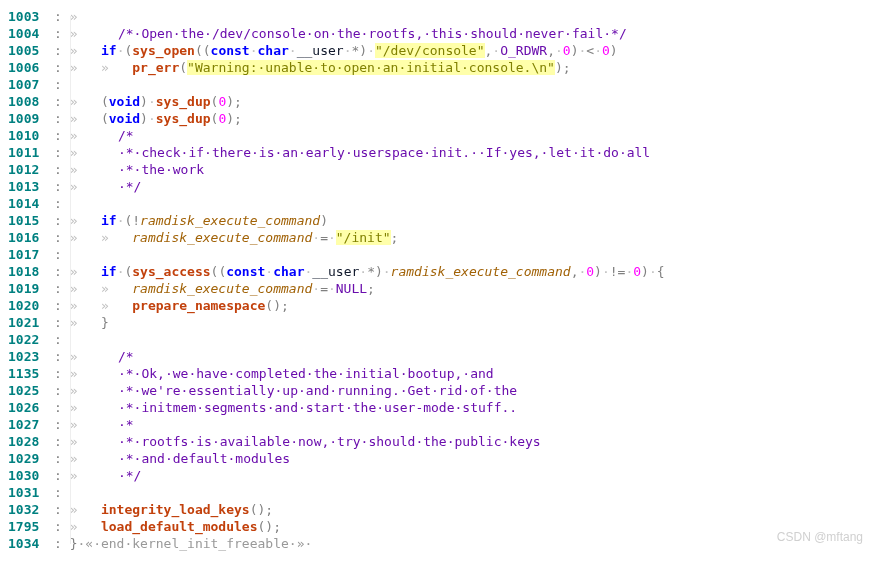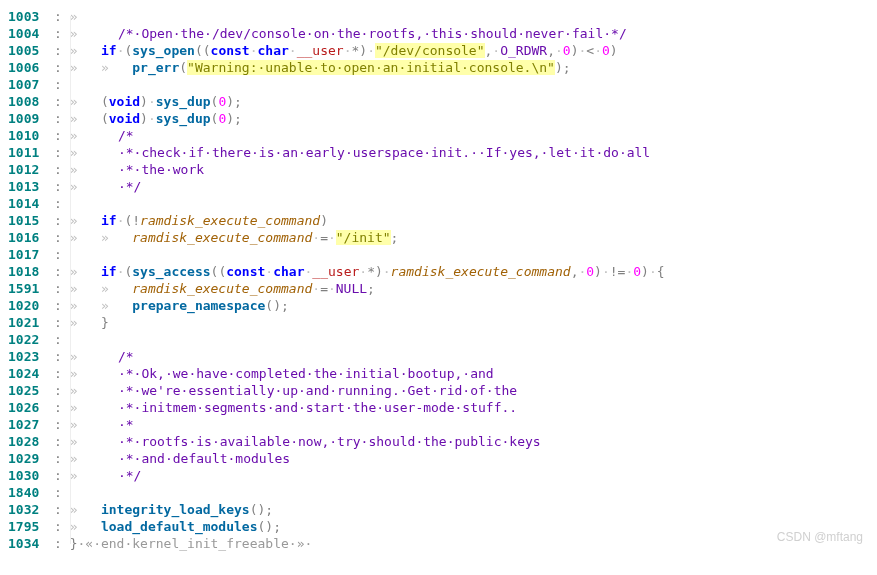--- a/index.html
+++ b/index.html
@@ -18,22 +18,22 @@
     display: inline-block;
     width: 44px;
     color: #008080;
     font-weight: bold;
     padding-right: 2px;
   }
   .sep { color: #808080; }
   .ws  { color: #c0c0c0; }
   .cmt { color: #6A0DAD; margin-left: 17px; }
   .kw  { color: #0000FF; font-weight: bold; margin-top: 12px; }
-  .fn  { color: #0369a1; font-weight: bold; }
-  .ucl { color: #b91c1c; }
+  .fn  { color: #c2410c; font-weight: bold; }
+  .ucl { color: #0f172a; }
   .id  { color: #a16207; font-style: italic; font-weight: normal; }
   .mac { color: #6A0DAD; }
   .str { color: #808000; background: #FFFFAA; }
   .num { color: #FF00FF; }
   .pun { color: #808080; }
   .op  { color: #808080; }
   .fold{ color: #999999; }
   .guide{ position:absolute; left:62px; top:8px; bottom:8px; border-left:1px solid #eee; }
   .container{ position:relative; }
   .watermark{
@@ -60,31 +60,31 @@
       <div class="row"><span class="ln">1009</span><span class="sep">: </span><span class="ws">»   </span><span class="pun">(</span><span class="kw">void</span><span class="pun">)</span><span class="ws">·</span><span class="fn">sys_dup</span><span class="pun">(</span><span class="num">0</span><span class="pun">);</span></div>
       <div class="row"><span class="ln">1010</span><span class="sep">: </span><span class="ws">»   </span><span class="cmt">/*</span></div>
       <div class="row"><span class="ln">1011</span><span class="sep">: </span><span class="ws">»   </span><span class="cmt">·*·check·if·there·is·an·early·userspace·init.··If·yes,·let·it·do·all</span></div>
       <div class="row"><span class="ln">1012</span><span class="sep">: </span><span class="ws">»   </span><span class="cmt">·*·the·work</span></div>
       <div class="row"><span class="ln">1013</span><span class="sep">: </span><span class="ws">»   </span><span class="cmt">·*/</span></div>
       <div class="row"><span class="ln">1014</span><span class="sep">: </span></div>
       <div class="row"><span class="ln">1015</span><span class="sep">: </span><span class="ws">»   </span><span class="kw">if</span><span class="ws">·</span><span class="pun">(</span><span class="op">!</span><span class="id">ramdisk_execute_command</span><span class="pun">)</span></div>
       <div class="row"><span class="ln">1016</span><span class="sep">: </span><span class="ws">»   »   </span><span class="id">ramdisk_execute_command</span><span class="ws">·</span><span class="op">=</span><span class="ws">·</span><span class="str">"/init"</span><span class="pun">;</span></div>
       <div class="row"><span class="ln">1017</span><span class="sep">: </span></div>
       <div class="row"><span class="ln">1018</span><span class="sep">: </span><span class="ws">»   </span><span class="kw">if</span><span class="ws">·</span><span class="pun">(</span><span class="fn">sys_access</span><span class="pun">((</span><span class="kw">const</span><span class="ws">·</span><span class="kw">char</span><span class="ws">·</span><span class="ucl">__user</span><span class="ws">·</span><span class="op">*</span><span class="pun">)</span><span class="ws">·</span><span class="id">ramdisk_execute_command</span><span class="pun">,</span><span class="ws">·</span><span class="num">0</span><span class="pun">)</span><span class="ws">·</span><span class="op">!=</span><span class="ws">·</span><span class="num">0</span><span class="pun">)</span><span class="ws">·</span><span class="pun">{</span></div>
-      <div class="row"><span class="ln">1591</span><span class="sep">: </span><span class="ws">»   »   </span><span class="id">ramdisk_execute_command</span><span class="ws">·</span><span class="op">=</span><span class="ws">·</span><span class="mac">NULL</span><span class="pun">;</span></div>
+      <div class="row"><span class="ln">1019</span><span class="sep">: </span><span class="ws">»   »   </span><span class="id">ramdisk_execute_command</span><span class="ws">·</span><span class="op">=</span><span class="ws">·</span><span class="mac">NULL</span><span class="pun">;</span></div>
       <div class="row"><span class="ln">1020</span><span class="sep">: </span><span class="ws">»   »   </span><span class="fn">prepare_namespace</span><span class="pun">();</span></div>
       <div class="row"><span class="ln">1021</span><span class="sep">: </span><span class="ws">»   </span><span class="pun">}</span></div>
       <div class="row"><span class="ln">1022</span><span class="sep">: </span></div>
       <div class="row"><span class="ln">1023</span><span class="sep">: </span><span class="ws">»   </span><span class="cmt">/*</span></div>
-      <div class="row"><span class="ln">1024</span><span class="sep">: </span><span class="ws">»   </span><span class="cmt">·*·Ok,·we·have·completed·the·initial·bootup,·and</span></div>
+      <div class="row"><span class="ln">1135</span><span class="sep">: </span><span class="ws">»   </span><span class="cmt">·*·Ok,·we·have·completed·the·initial·bootup,·and</span></div>
       <div class="row"><span class="ln">1025</span><span class="sep">: </span><span class="ws">»   </span><span class="cmt">·*·we're·essentially·up·and·running.·Get·rid·of·the</span></div>
       <div class="row"><span class="ln">1026</span><span class="sep">: </span><span class="ws">»   </span><span class="cmt">·*·initmem·segments·and·start·the·user-mode·stuff..</span></div>
       <div class="row"><span class="ln">1027</span><span class="sep">: </span><span class="ws">»   </span><span class="cmt">·*</span></div>
       <div class="row"><span class="ln">1028</span><span class="sep">: </span><span class="ws">»   </span><span class="cmt">·*·rootfs·is·available·now,·try·should·the·public·keys</span></div>
       <div class="row"><span class="ln">1029</span><span class="sep">: </span><span class="ws">»   </span><span class="cmt">·*·and·default·modules</span></div>
       <div class="row"><span class="ln">1030</span><span class="sep">: </span><span class="ws">»   </span><span class="cmt">·*/</span></div>
-      <div class="row"><span class="ln">1840</span><span class="sep">: </span></div>
+      <div class="row"><span class="ln">1031</span><span class="sep">: </span></div>
       <div class="row"><span class="ln">1032</span><span class="sep">: </span><span class="ws">»   </span><span class="fn">integrity_load_keys</span><span class="pun">();</span></div>
       <div class="row"><span class="ln">1795</span><span class="sep">: </span><span class="ws">»   </span><span class="fn">load_default_modules</span><span class="pun">();</span></div>
       <div class="row"><span class="ln">1034</span><span class="sep">: </span><span class="pun">}</span><span class="fold">·«·end·kernel_init_freeable·»·</span></div>
     </div>
   <div class="watermark">CSDN @mftang</div>
 </div>
 
 </body></html>

